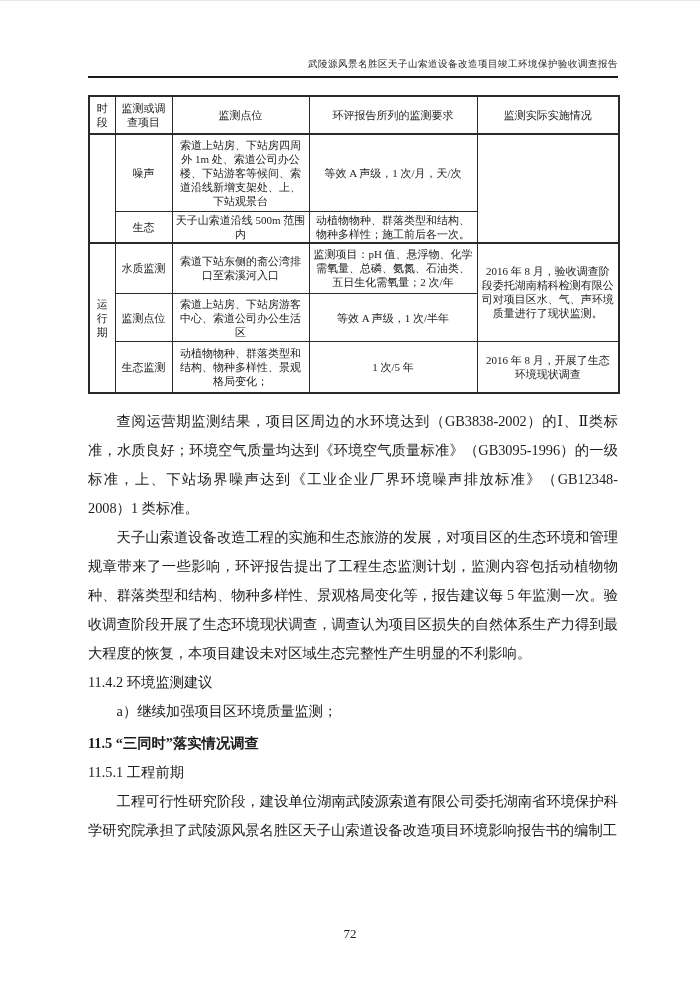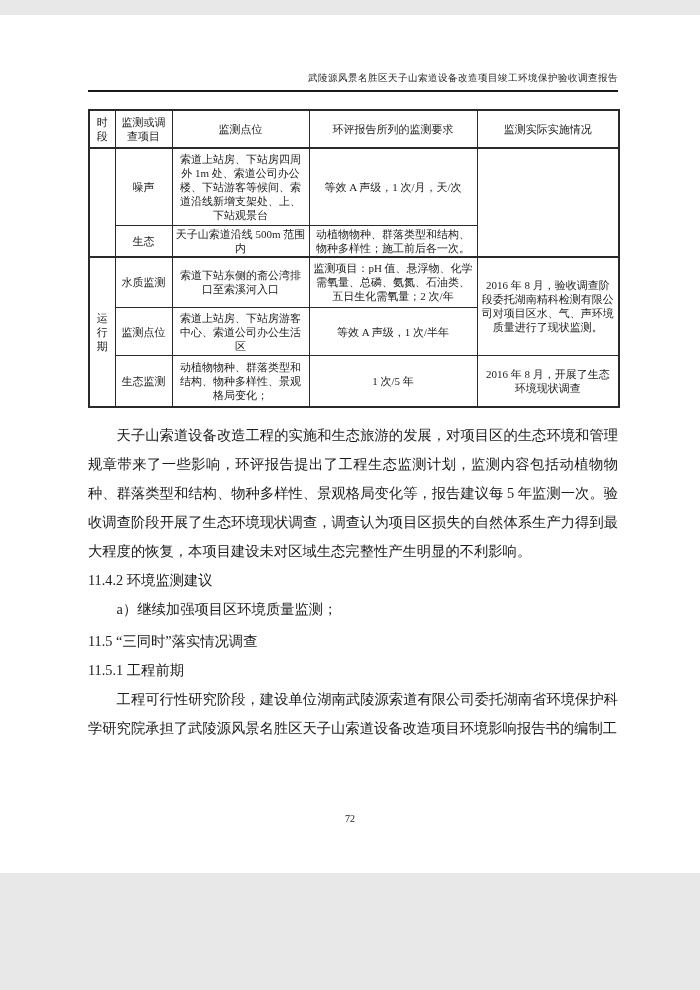--- a/index.html
+++ b/index.html
@@ -1,20 +1,20 @@
 <!DOCTYPE html>
 <html><head>
 <meta charset="utf-8">
 <style>
   html, body { margin: 0; padding: 0; background: #e8e8e8; }
   .page {
     position: relative;
     width: 700px;
-    height: 858px;
-    margin: 15px auto;
+    height: 990px;
+    margin: 1px auto;
     background: #ffffff;
     color: #1c1c1c;
     font-family: "Liberation Serif", "DejaVu Serif", serif;
     overflow: hidden;
   }
   .running-head {
     position: absolute;
     top: 57px;
     left: 88px;
     width: 530px;
@@ -54,29 +54,29 @@
   .r4 { height: 48px; }
   .r5 { height: 51px; }
   td.j, th.j {
     text-align: justify;
     text-align-last: center;
     padding: 1px 4px;
   }
   .content { margin-top: 13px; font-size: 14.3px; line-height: 29px; text-align: justify; }
   .content p { margin: 0; text-indent: 2em; }
   .content .heading { margin: 0; text-indent: 0; }
-  .content .h-bold { font-weight: normal; margin-top: 3px; }
+  .content .h-bold { font-weight: bold; margin-top: 3px; }
   .content .item { margin: 0; text-indent: 2em; }
   .page-num {
     position: absolute;
     bottom: 49px;
     left: 0;
     width: 100%;
     text-align: center;
-    font-size: 10px;
+    font-size: 13px;
   }
 </style>
 </head>
 <body>
 
 <div class="page">
 
   <div class="running-head">武陵源风景名胜区天子山索道设备改造项目竣工环境保护验收调查报告</div>
 
   <div class="body-col">
@@ -126,20 +126,21 @@
         <tr class="r5">
           <td>生态监测</td>
           <td>动植物物种、群落类型和结构、物种多样性、景观格局变化；</td>
           <td>1 次/5 年</td>
           <td>2016 年 8 月，开展了生态环境现状调查</td>
         </tr>
       </tbody>
     </table>
 
     <div class="content">
+      <p>查阅运营期监测结果，项目区周边的水环境达到（GB3838-2002）的Ⅰ、Ⅱ类标准，水质良好；环境空气质量均达到《环境空气质量标准》（GB3095-1996）的一级标准，上、下站场界噪声达到《工业企业厂界环境噪声排放标准》（GB12348-2008）1 类标准。</p>
       <p>天子山索道设备改造工程的实施和生态旅游的发展，对项目区的生态环境和管理规章带来了一些影响，环评报告提出了工程生态监测计划，监测内容包括动植物物种、群落类型和结构、物种多样性、景观格局变化等，报告建议每 5 年监测一次。验收调查阶段开展了生态环境现状调查，调查认为项目区损失的自然体系生产力得到最大程度的恢复，本项目建设未对区域生态完整性产生明显的不利影响。</p>
       <p class="heading">11.4.2 环境监测建议</p>
       <p class="item">a）继续加强项目区环境质量监测；</p>
       <p class="heading h-bold">11.5 “三同时”落实情况调查</p>
       <p class="heading">11.5.1 工程前期</p>
       <p>工程可行性研究阶段，建设单位湖南武陵源索道有限公司委托湖南省环境保护科学研究院承担了武陵源风景名胜区天子山索道设备改造项目环境影响报告书的编制工</p>
     </div>
 
   </div>
 

